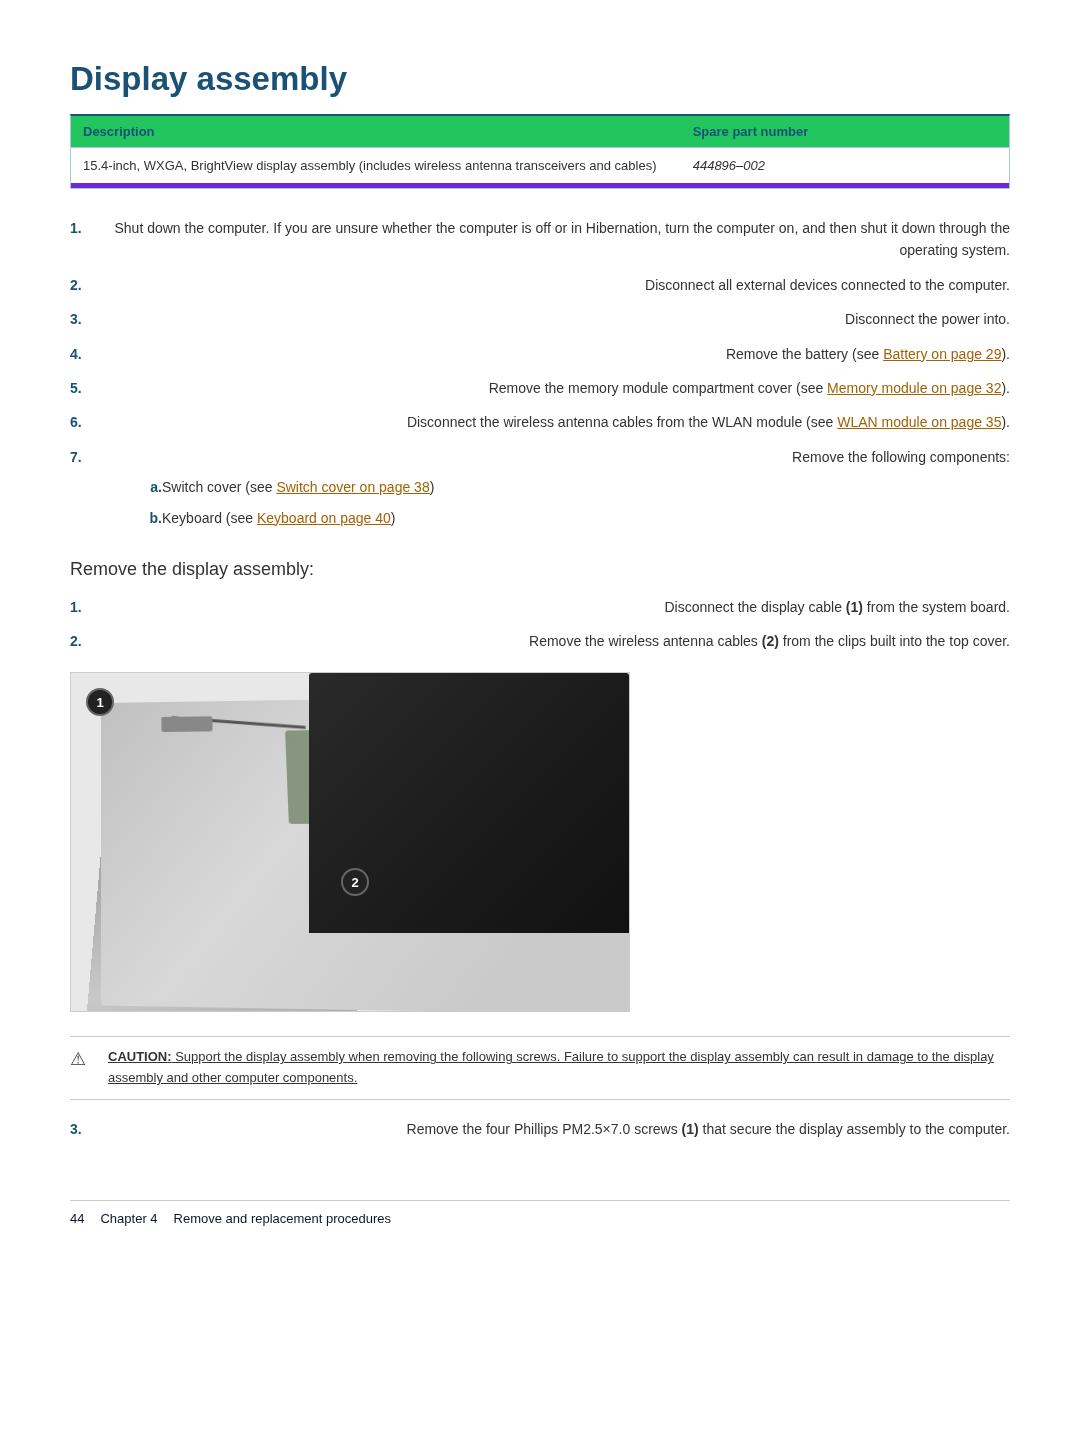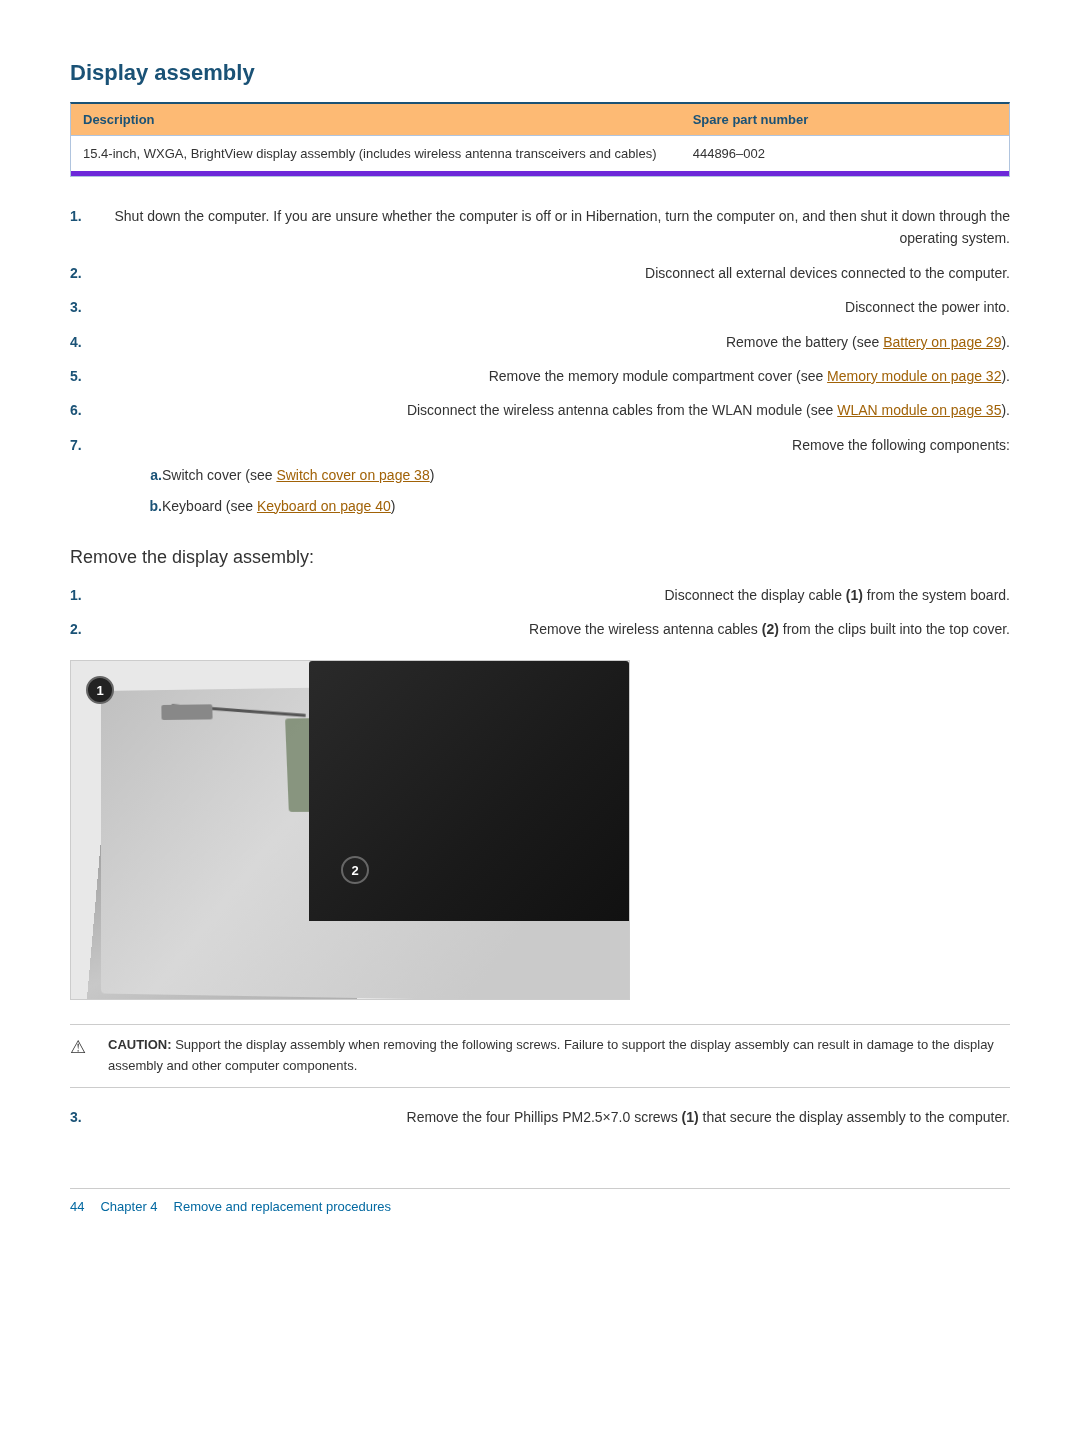--- a/index.html
+++ b/index.html
@@ -10,49 +10,50 @@
       color: #333333;
       width: 1080px;
       min-height: 1437px;
     }
     .page {
       padding: 60px 70px 60px 70px;
       max-width: 1080px;
     }
     h1.title {
       color: #1a5276;
-      font-size: 22px;
+      font-size: 33px;
       font-weight: bold;
       margin-bottom: 16px;
     }
     .parts-table {
       width: 100%;
       border-collapse: collapse;
       margin-bottom: 0;
     }
     .parts-table th {
-      background: #fdba74;
+      background: #22c55e;
       color: #1a5276;
       font-size: 13px;
       font-weight: bold;
       padding: 8px 12px;
       text-align: left;
       border-bottom: 1px solid #b0c4de;
     }
     .parts-table td {
       padding: 10px 12px;
       vertical-align: top;
       font-size: 13px;
       border-bottom: 5px solid #6d28d9;
     }
     .parts-table td:first-child {
       width: 65%;
     }
     .parts-table td:last-child {
       width: 35%;
+      font-style: italic;
     }
     .table-wrapper {
       border: 1px solid #b0c4de;
       border-top: 2px solid #1a5276;
       margin-bottom: 28px;
     }
     .intro-text {
       margin-bottom: 18px;
       font-size: 14px;
       line-height: 1.6;
@@ -150,34 +151,35 @@
     }
     .caution-icon {
       font-size: 18px;
       color: #333;
       min-width: 28px;
       padding-top: 1px;
     }
     .caution-text {
       font-size: 13px;
       line-height: 1.6;
+      text-decoration: underline;
     }
     .caution-label {
       font-weight: bold;
       text-decoration: none;
     }
     .page-footer {
       margin-top: 60px;
       border-top: 1px solid #cccccc;
       padding-top: 10px;
       display: flex;
       align-items: flex-end;
       gap: 16px;
       font-size: 13px;
-      color: #0369a1;
+      color: #0f172a;
     }
     .footer-page {
       font-weight: normal;
     }
   </style>
 </head>
 <body>
 
 <div class="page">
 

